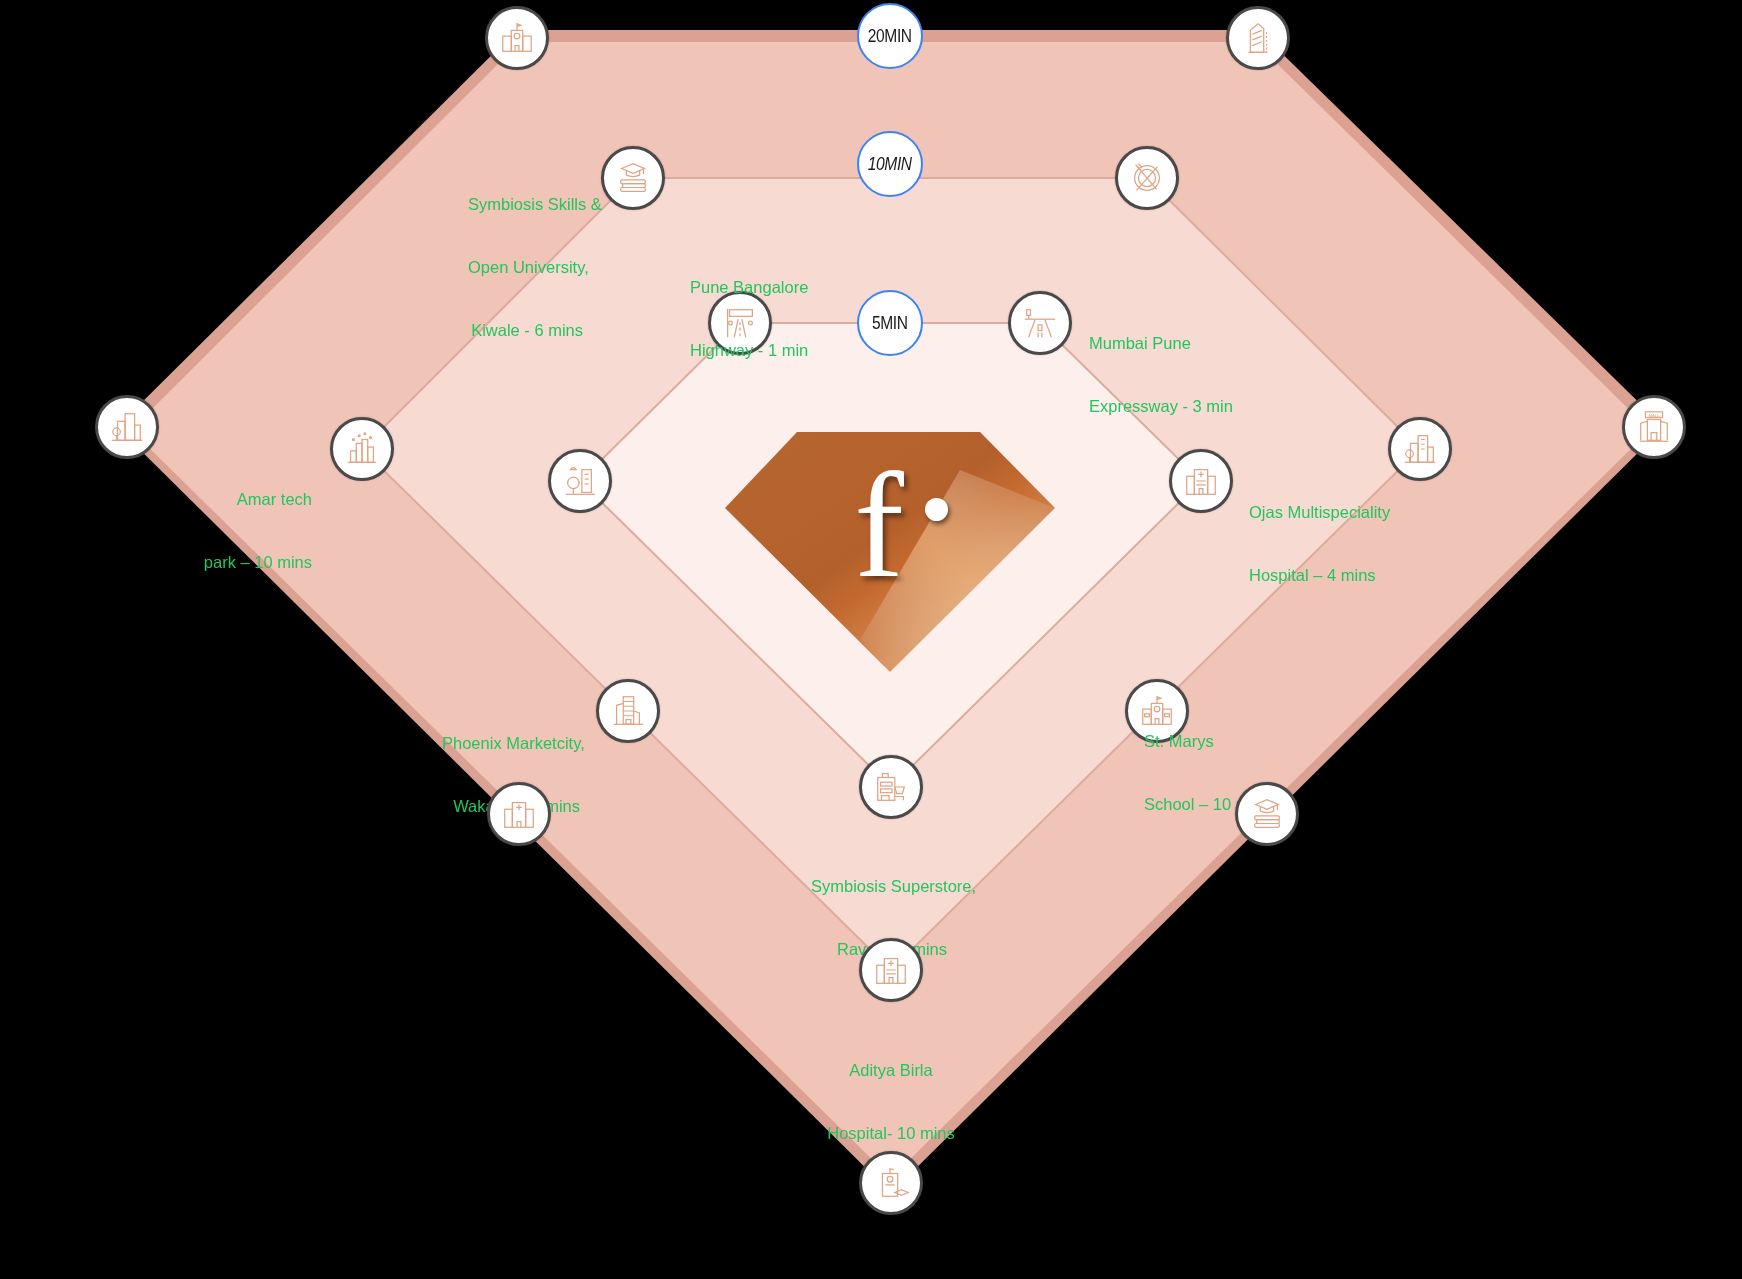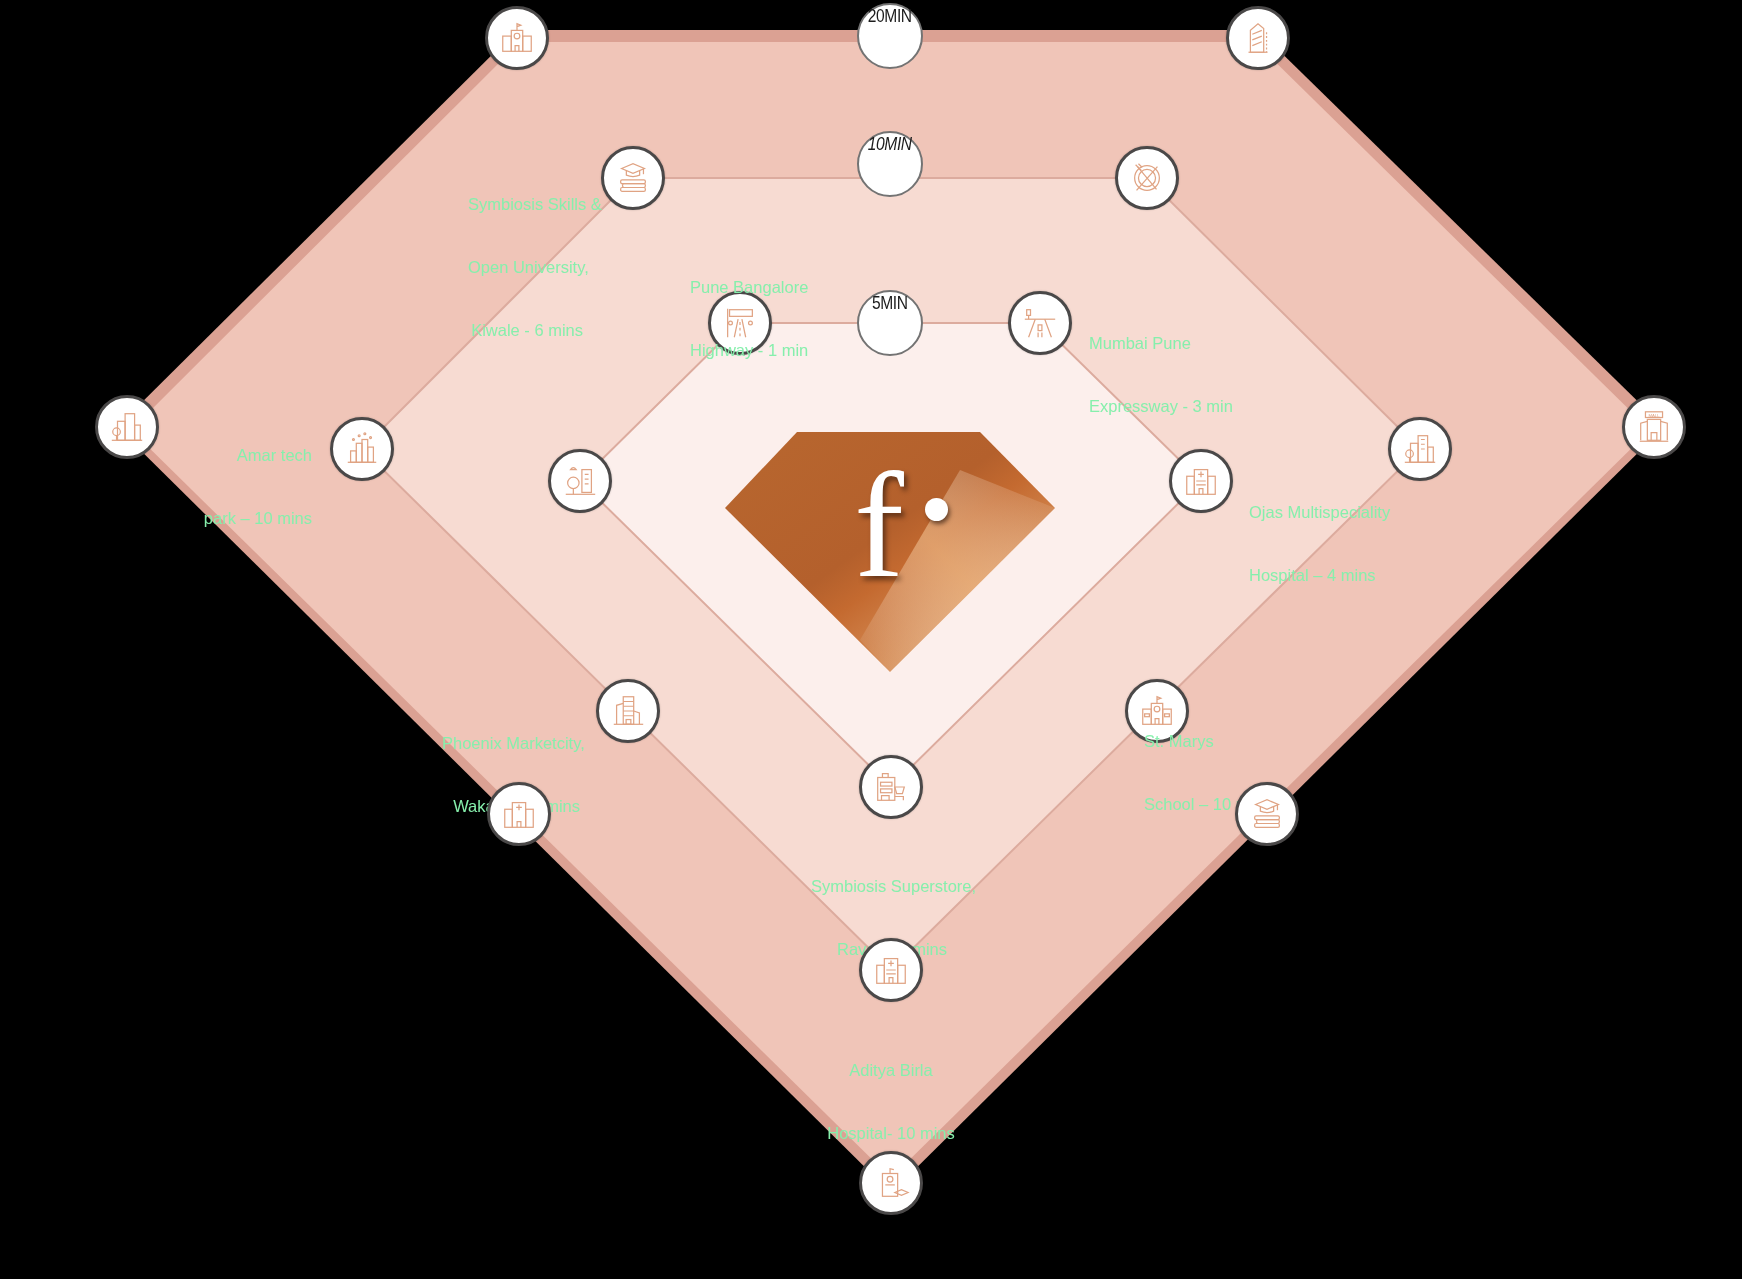--- a/index.html
+++ b/index.html
@@ -1,22 +1,22 @@
 <!DOCTYPE html>
 <html><head>
 <meta charset="utf-8">
 <style>
   html,body{margin:0;padding:0;background:#000;}
   #stage{position:relative;width:1742px;height:1279px;background:#000;overflow:hidden;font-family:"Liberation Sans",sans-serif;}
   #shapes{position:absolute;left:0;top:0;}
   .node{position:absolute;width:64px;height:64px;margin-left:-32px;margin-top:-32px;border-radius:50%;background:#fff;box-sizing:border-box;border:3px solid #4a4848;display:flex;align-items:center;justify-content:center;box-shadow:0 0 2px rgba(0,0,0,.25);}
   .node svg{width:38px;height:38px;}
-  .ring{position:absolute;width:66px;height:66px;margin-left:-33px;margin-top:-33px;border-radius:50%;background:#fff;box-sizing:border-box;border:2px solid #737373;display:flex;align-items:flex-start;justify-content:center;}
+  .ring{position:absolute;width:66px;height:66px;margin-left:-33px;margin-top:-33px;border-radius:50%;background:#fff;box-sizing:border-box;border:2px solid #3b82f6;display:flex;align-items:center;justify-content:center;}
   .ring span{font-family:"Liberation Sans",sans-serif;font-size:19px;letter-spacing:-0.5px;color:#1c1c1c;transform:scaleX(0.82);display:inline-block;white-space:nowrap;}
-  .label{position:absolute;font-size:16.5px;line-height:21px;color:#86efac;white-space:pre;transform-origin:left top;}
+  .label{position:absolute;font-size:16.5px;line-height:21px;color:#22c55e;white-space:pre;transform-origin:left top;}
   .label .ln{display:block;}
   .label.right{text-align:right;}
   .label.center{text-align:center;}
   #logo-f{position:absolute;left:854px;top:445px;width:80px;height:160px;font-family:"Liberation Serif",serif;font-size:150px;line-height:160px;color:#fff;text-shadow:3px 4px 5px rgba(40,20,10,.6);}
   #logo-dot{position:absolute;left:925px;top:498px;width:23px;height:23px;border-radius:50%;background:#fff;box-shadow:2px 3px 4px rgba(40,20,10,.6);}
 </style>
 </head>
 <body>
 
 <div id="stage">
@@ -124,21 +124,21 @@
         <rect x="14" y="14" width="6" height="20"></rect>
         <rect x="20" y="10" width="6" height="24"></rect>
         <rect x="26" y="18" width="6" height="16"></rect>
       <path d="M5 34 H35"></path>
         <circle cx="11" cy="10" r="1"></circle>
         <circle cx="17" cy="6" r="1"></circle>
         <circle cx="23" cy="4" r="1"></circle>
         <circle cx="29" cy="8" r="1"></circle>
     </svg>
   </div>
-  <div class="label right" style="left:190px;top:403px;width:122px;">
+  <div class="label right" style="left:190px;top:447px;width:122px;">
     <span class="ln">Amar tech</span>
     <span class="ln">park – 10 mins</span>
   </div>
 
   <div class="node" style="left:580px;top:481px;">
     <svg viewBox="0 0 40 40" fill="none" stroke="#e0a383" stroke-width="1.3">
       <rect x="22" y="8" width="10" height="24"></rect>
         <path d="M25 13 H29 M25 18 H29 M25 23 H29"></path>
       <circle cx="13" cy="22" r="6"></circle>
         <path d="M13 28 V34"></path>

